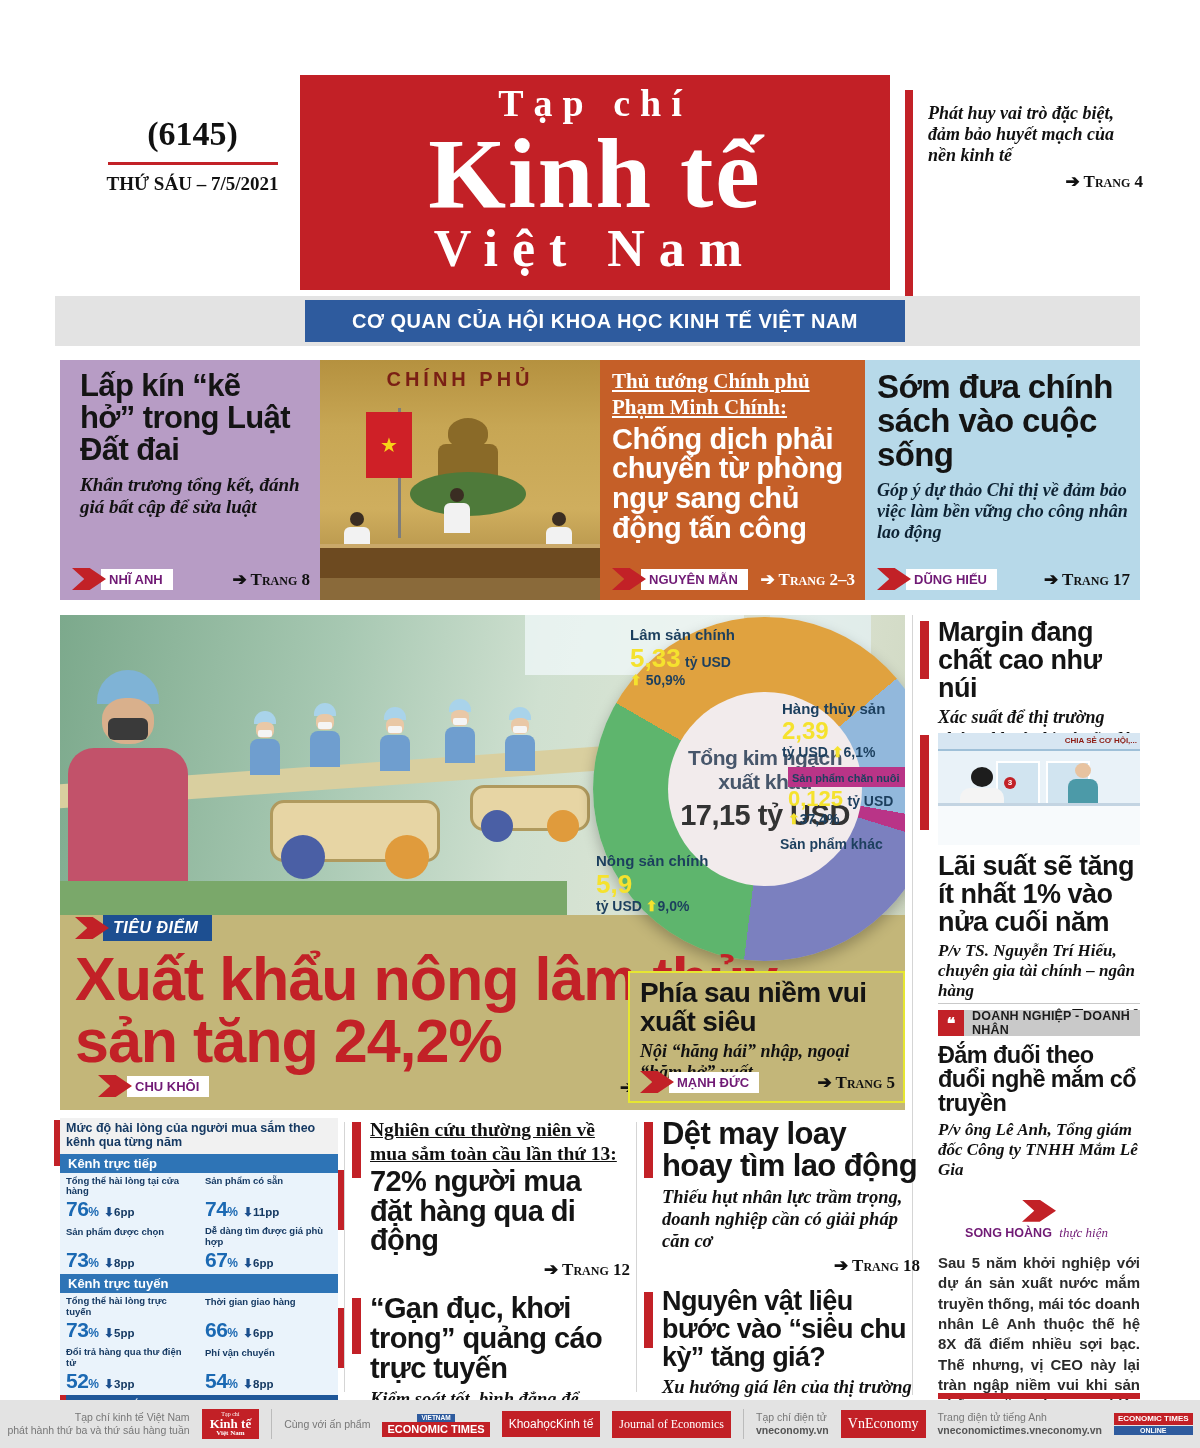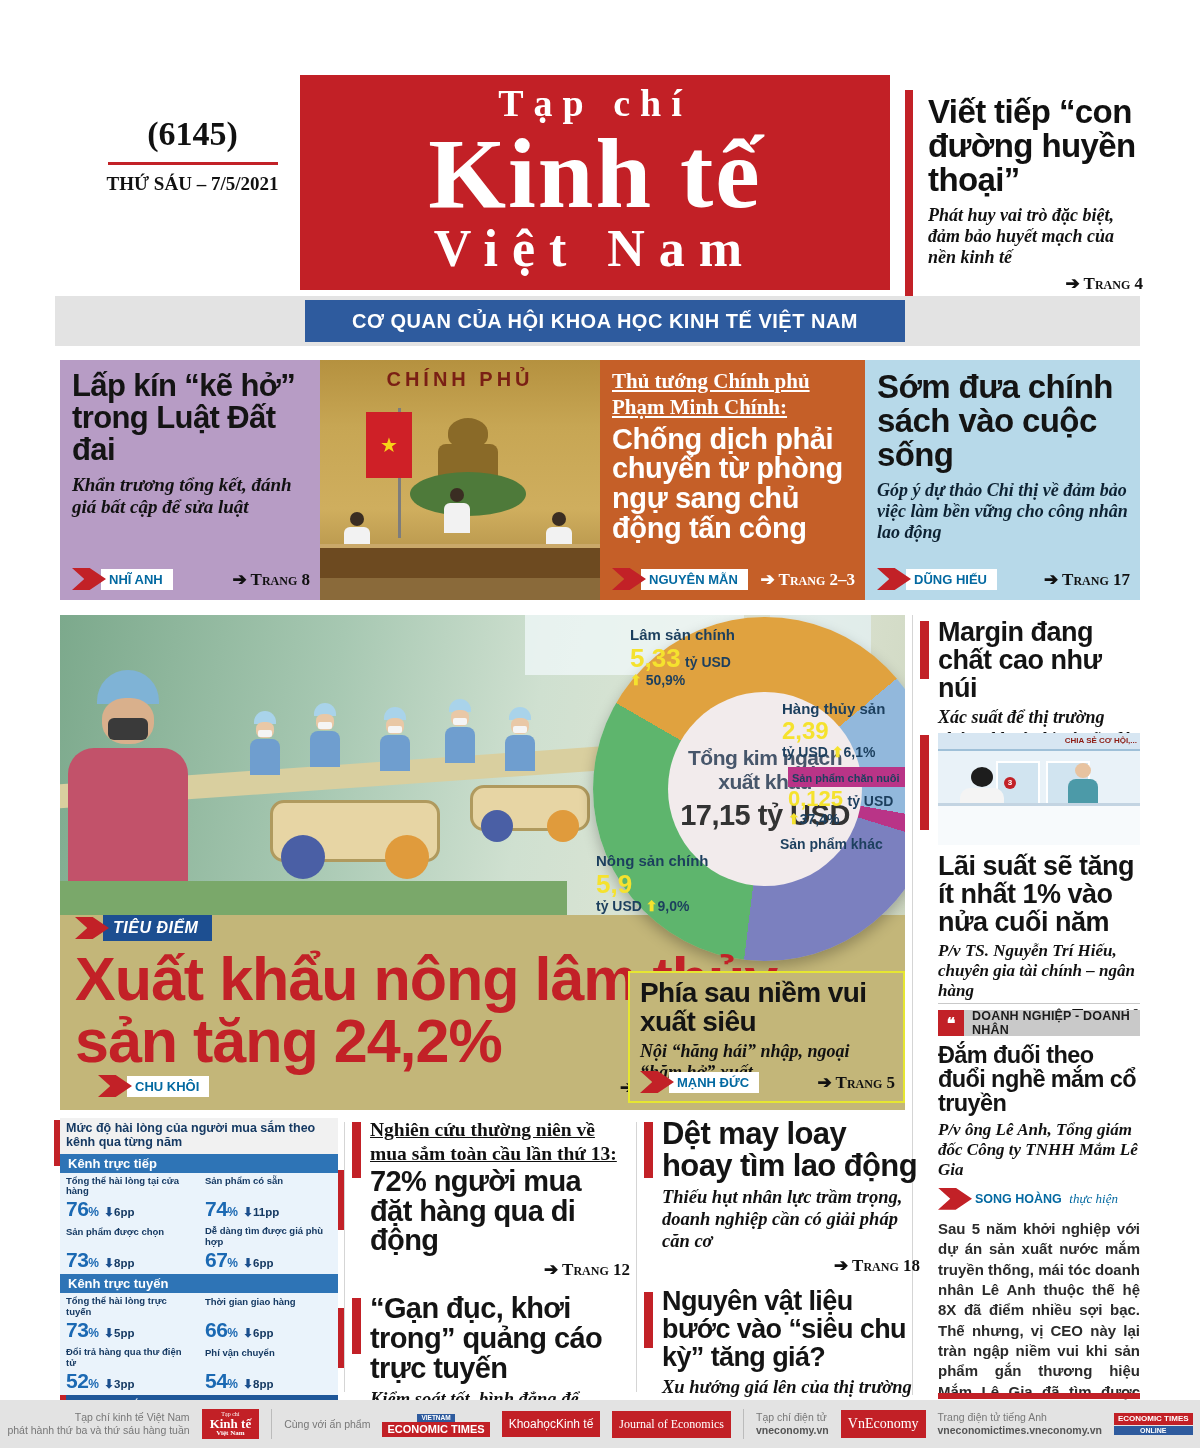--- a/index.html
+++ b/index.html
@@ -28,36 +28,36 @@
   .lead-right .hl { font-size:33px; color:#111; }
   .lead-right .sb { font-size:18px; color:#111; margin-top:8px; }
   .lead-right .pgref { display:block; text-align:right; margin-top:4px; }
 
   .gray-band { position:absolute; left:55px; top:296px; width:1085px; height:50px; background:#e3e3e3; }
   .org-banner { position:absolute; left:305px; top:300px; width:600px; height:42px; background:#2e5b9e; color:#fff; font-weight:bold; font-size:20px; letter-spacing:0.5px; display:flex; align-items:center; justify-content:center; }
 
   
   .story-row { position:absolute; left:60px; top:360px; width:1080px; height:240px; display:flex; }
   .blk { position:relative; height:240px; overflow:hidden; }
-  .blk-purple { width:260px; background:#b79cc5; padding:10px 12px; }
+  .blk-purple { width:260px; background:#b79cc5; padding:10px 20px; }
   .blk-photo { width:280px; }
   .blk-orange { width:265px; background:#c55f28; padding:8px 12px; }
   .blk-blue { width:275px; background:#b7d9e9; padding:10px 12px; }
 
   .blk-purple .hl { font-size:31px; color:#141414; }
   .blk-purple .sb { font-size:19px; color:#111; margin-top:8px; }
   .blk-orange .kick { font-family:"Liberation Serif",serif; font-weight:bold; font-size:21px; color:#fff; text-decoration:underline; line-height:1.25; }
   .blk-orange .hl { font-size:29px; color:#fff; margin-top:4px; letter-spacing:-0.4px; }
   .blk-blue .hl { font-size:33px; color:#141414; }
   .blk-blue .sb { font-size:18px; color:#0d2233; margin-top:8px; }
 
   .byline-row { position:absolute; left:12px; right:10px; bottom:10px; display:flex; align-items:center; justify-content:space-between; }
   .byline { display:flex; align-items:center; }
   .chev { width:34px; height:22px; background:#c22127; clip-path:polygon(0 0,52% 0,100% 50%,52% 100%,0 100%,36% 50%); flex:0 0 auto; }
-  .byl-box { background:#fff; color:#0369a1; font-weight:bold; font-size:13px; padding:3px 10px 3px 8px; margin-left:-5px; white-space:nowrap; }
+  .byl-box { background:#fff; color:#701a75; font-weight:bold; font-size:13px; padding:3px 10px 3px 8px; margin-left:-5px; white-space:nowrap; }
   .pgref-w { color:#fff; }
 
   
   .gov { background:linear-gradient(180deg,#b5913f 0%,#c7a654 28%,#cfae5e 62%,#a3803c 100%); }
   .gov-label { position:absolute; top:8px; width:100%; text-align:center; color:#7a1f14; font-weight:bold; font-size:20px; letter-spacing:4px; }
   .gov-pole { position:absolute; left:78px; top:48px; width:3px; height:130px; background:#7d7d7d; }
   .gov-flag { position:absolute; left:46px; top:52px; width:46px; height:66px; background:#cf2027; color:#f7d417; font-size:20px; display:flex; align-items:center; justify-content:center; }
   .gov-bust { position:absolute; left:128px; top:58px; width:40px; height:30px; background:#8a6a28; border-radius:50% 50% 40% 40%; }
   .gov-bust2 { position:absolute; left:118px; top:84px; width:60px; height:34px; background:#8a6a28; border-radius:8px 8px 0 0; }
   .gov-wreath { position:absolute; left:90px; top:112px; width:116px; height:44px; background:#4e7a3a; border-radius:50%; }
@@ -139,21 +139,21 @@
   .teller .head { width:16px; height:15px; background:#e8c3a0; border-radius:50%; margin:0 auto; }
   .teller .body { width:30px; height:30px; background:#4c9aa8; border-radius:8px 8px 0 0; margin-top:1px; }
 
   .sect-bar { position:absolute; left:18px; top:395px; width:202px; height:26px; background:#c9c9c9; display:flex; align-items:center; }
   .sect-quote { width:26px; height:26px; background:#c22127; color:#fff; font-size:16px; font-weight:bold; display:flex; align-items:center; justify-content:center; flex:0 0 auto; }
   .sect-label { font-weight:bold; font-size:12.5px; color:#1c1c1c; margin-left:8px; letter-spacing:0.2px; }
 
   .mam { position:absolute; left:18px; top:428px; width:202px; }
   .mam .hl { font-size:23.5px; color:#141414; }
   .mam .sb { font-size:17px; color:#111; margin-top:4px; }
-  .mam-byline { display:flex; align-items:center; margin-top:8px; }
+  .mam-byline { display:flex; align-items:center; margin-top:20px;flex-direction:column; }
   .mam-byline .byl-box { font-size:12.5px; padding:3px 8px; }
   .mam-byline .suffix { font-family:"Liberation Serif",serif; font-style:italic; font-weight:normal; font-size:13px; margin-left:4px; }
   .mam-intro { margin-top:9px; font-weight:bold; font-size:15px; color:#2b2b2b; line-height:1.36; text-align:justify; }
   .rcol-endbar { position:absolute; left:18px; top:778px; width:202px; height:6px; background:#c22127; }
 
   
   .bottom { position:absolute; left:60px; top:1118px; width:860px; height:280px; }
   .vdiv { position:absolute; top:4px; width:1px; height:270px; background:#d5d5d5; }
 
   
@@ -219,21 +219,20 @@
   </div>
 
   <div class="masthead">
     <div class="mast-small">Tạp chí</div>
     <div class="mast-main">Kinh tế</div>
     <div class="mast-sub">Việt Nam</div>
   </div>
 
   <div class="lead-right-bar"></div>
   <div class="lead-right">
-    <div class="hl h-cond">Viết tiếp “con đường huyền thoại”</div>
     <div class="sb sub-it">Phát huy vai trò đặc biệt, đảm bảo huyết mạch của nền kinh tế</div>
     <span class="pgref">➔ Trang 4</span>
   </div>
 
   <div class="gray-band"></div>
   <div class="org-banner">CƠ QUAN CỦA HỘI KHOA HỌC KINH TẾ VIỆT NAM</div>
 
   <div class="story-row">
 
     <div class="blk blk-purple">

